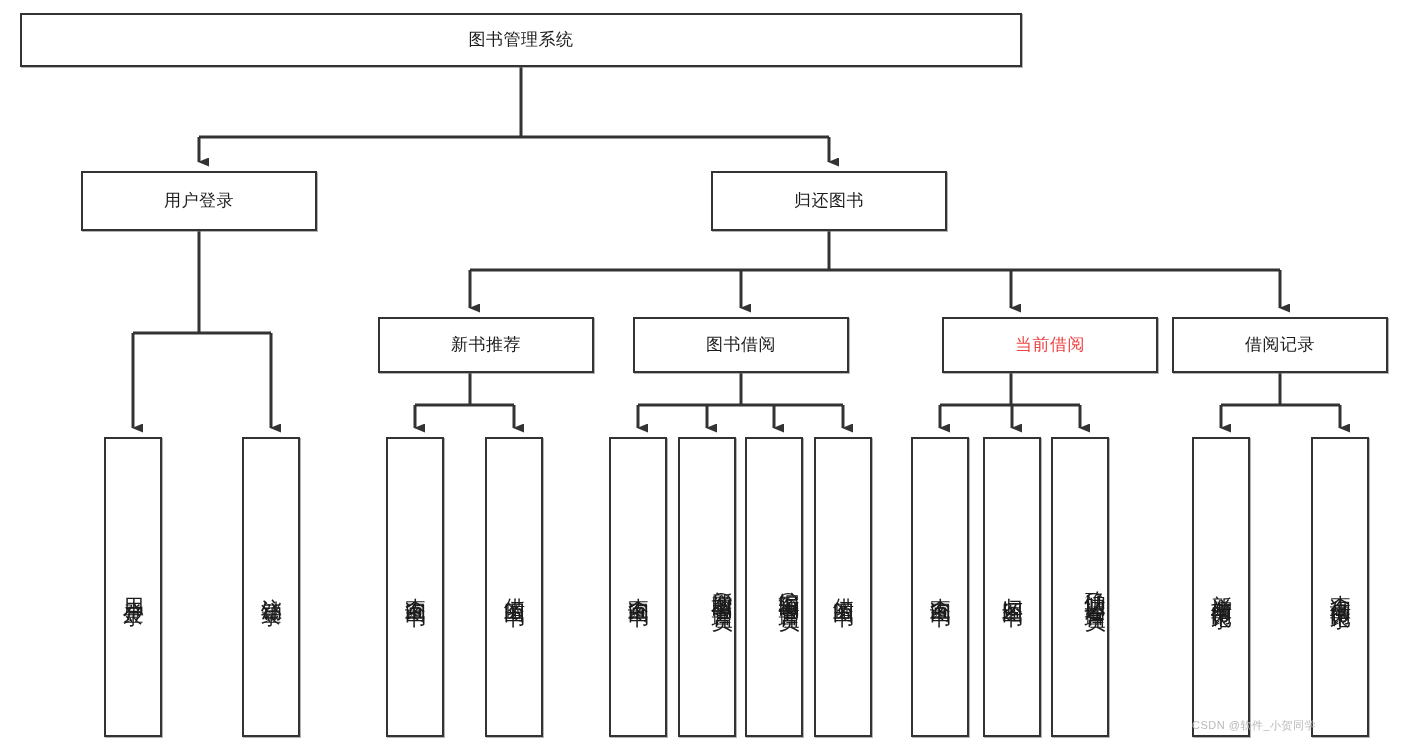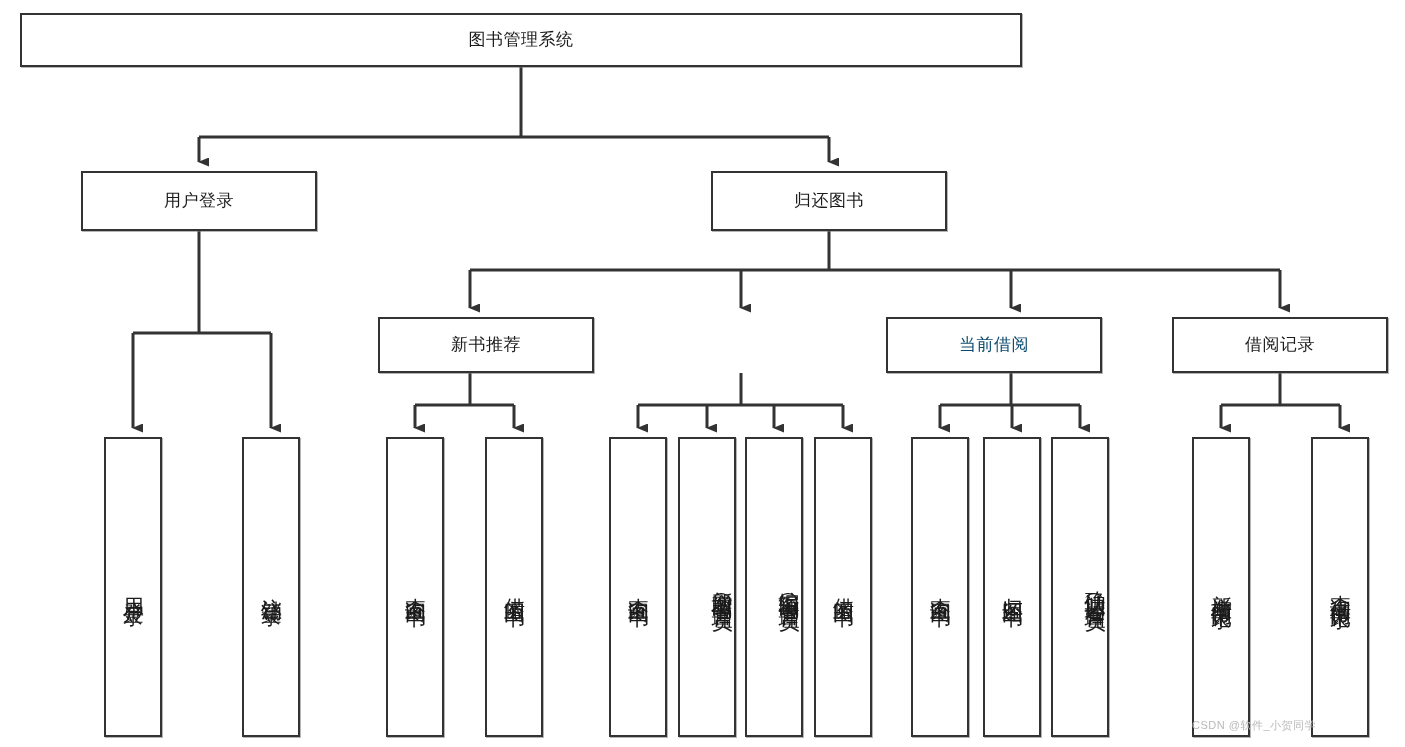--- a/index.html
+++ b/index.html
@@ -131,21 +131,22 @@
       <path d="M1340,405 L1340,428" marker-end="url(#arrowhead)"></path>
     </g>
   </svg>
 
   <div class="node horizontal" style="left: 20px; top: 13px; width: 1002px; height: 54px; background: rgb(255, 255, 255); border-color: rgb(51, 51, 51); color: rgb(27, 27, 27);">图书管理系统</div>
 
   <div class="node horizontal" style="left: 81px; top: 171px; width: 236px; height: 60px; background: rgb(255, 255, 255); border-color: rgb(51, 51, 51); color: rgb(27, 27, 27);">用户登录</div>
   <div class="node horizontal" style="left: 711px; top: 171px; width: 236px; height: 60px; background: rgb(255, 255, 255); border-color: rgb(51, 51, 51); color: rgb(27, 27, 27);">归还图书</div>
 
   <div class="node horizontal" style="left: 362px; top: 317px; width: 216px; height: 56px; background: rgb(255, 255, 255); border-color: rgb(51, 51, 51); color: rgb(27, 27, 27); margin-left: 16px;">新书推荐</div>
-  <div class="node horizontal" style="left: 886px; top: 317px; width: 216px; height: 56px; background: rgb(255, 255, 255); border-color: rgb(51, 51, 51); color: #0c4a6e;">当前借阅</div>
+  <div class="node horizontal" style="left: 633px; top: 317px; width: 216px; height: 56px; background: rgb(255, 255, 255); border-color: rgb(51, 51, 51); color: rgb(27, 27, 27);">图书借阅</div>
+  <div class="node horizontal" style="left: 942px; top: 317px; width: 216px; height: 56px; background: rgb(255, 255, 255); border-color: rgb(51, 51, 51); color: #ef4444;">当前借阅</div>
   <div class="node horizontal" style="left: 1172px; top: 317px; width: 216px; height: 56px; background: rgb(255, 255, 255); border-color: rgb(51, 51, 51); color: rgb(27, 27, 27);">借阅记录</div>
 
   <div class="node vertical" style="left: 104px; top: 437px; width: 58px; height: 300px; background: rgb(255, 255, 255); border-color: rgb(51, 51, 51); color: rgb(27, 27, 27);">用户登录</div>
   <div class="node vertical" style="left: 242px; top: 437px; width: 58px; height: 300px; background: rgb(255, 255, 255); border-color: rgb(51, 51, 51); color: rgb(27, 27, 27);">注销登录</div>
   <div class="node vertical" style="left: 386px; top: 437px; width: 58px; height: 300px; background: rgb(255, 255, 255); border-color: rgb(51, 51, 51); color: rgb(27, 27, 27);">查询图书</div>
   <div class="node vertical" style="left: 485px; top: 437px; width: 58px; height: 300px; background: rgb(255, 255, 255); border-color: rgb(51, 51, 51); color: rgb(27, 27, 27);">借阅图书</div>
   <div class="node vertical" style="left: 609px; top: 437px; width: 58px; height: 300px; background: rgb(255, 255, 255); border-color: rgb(51, 51, 51); color: rgb(27, 27, 27);">查询图书</div>
   <div class="node vertical align-top" style="left: 678px; top: 437px; width: 58px; height: 300px; background: rgb(255, 255, 255); border-color: rgb(51, 51, 51); color: rgb(27, 27, 27);">新增图书（管理员）</div>
   <div class="node vertical align-top" style="left: 745px; top: 437px; width: 58px; height: 300px; background: rgb(255, 255, 255); border-color: rgb(51, 51, 51); color: rgb(27, 27, 27);">编辑图书（管理员）</div>
   <div class="node vertical" style="left: 814px; top: 437px; width: 58px; height: 300px; background: rgb(255, 255, 255); border-color: rgb(51, 51, 51); color: rgb(27, 27, 27);">借阅图书</div>

